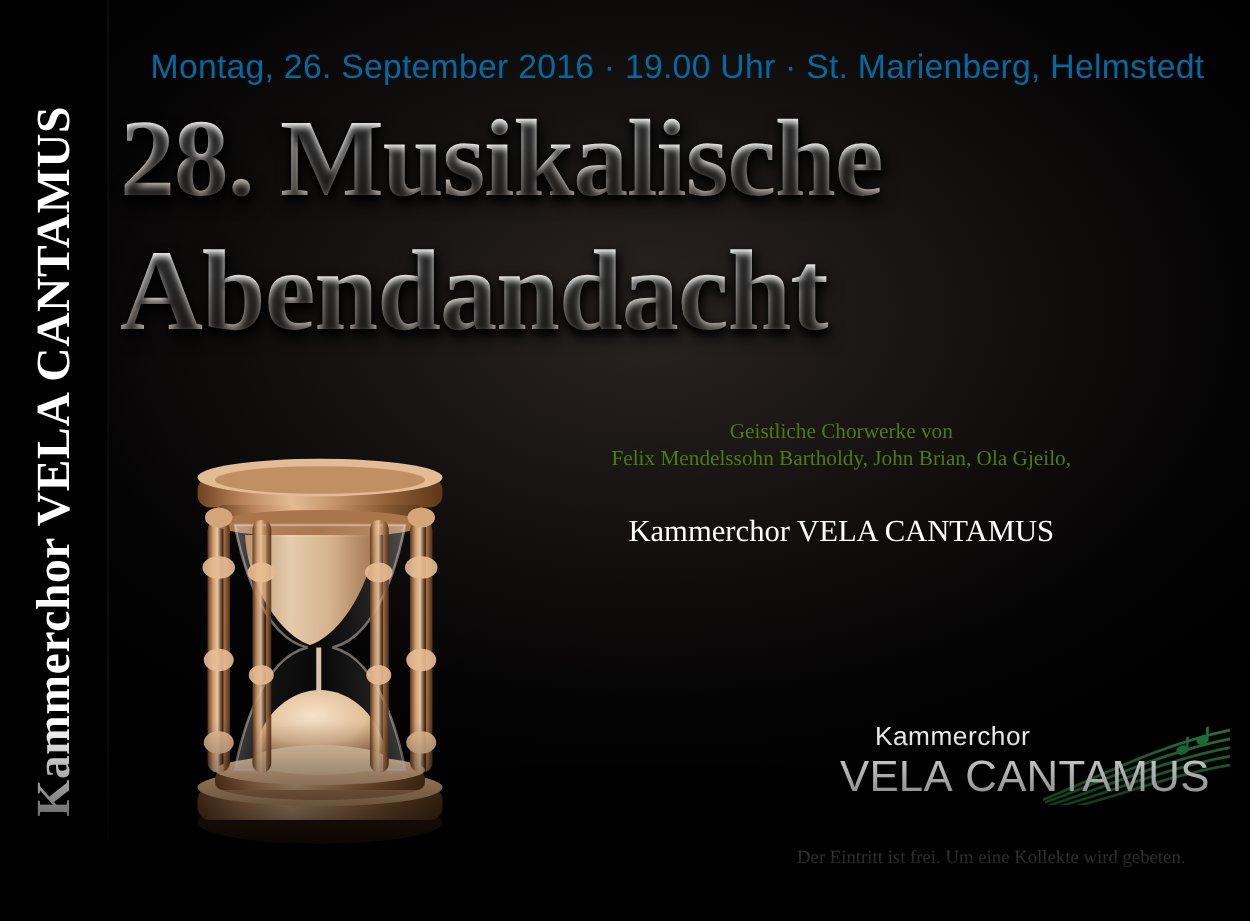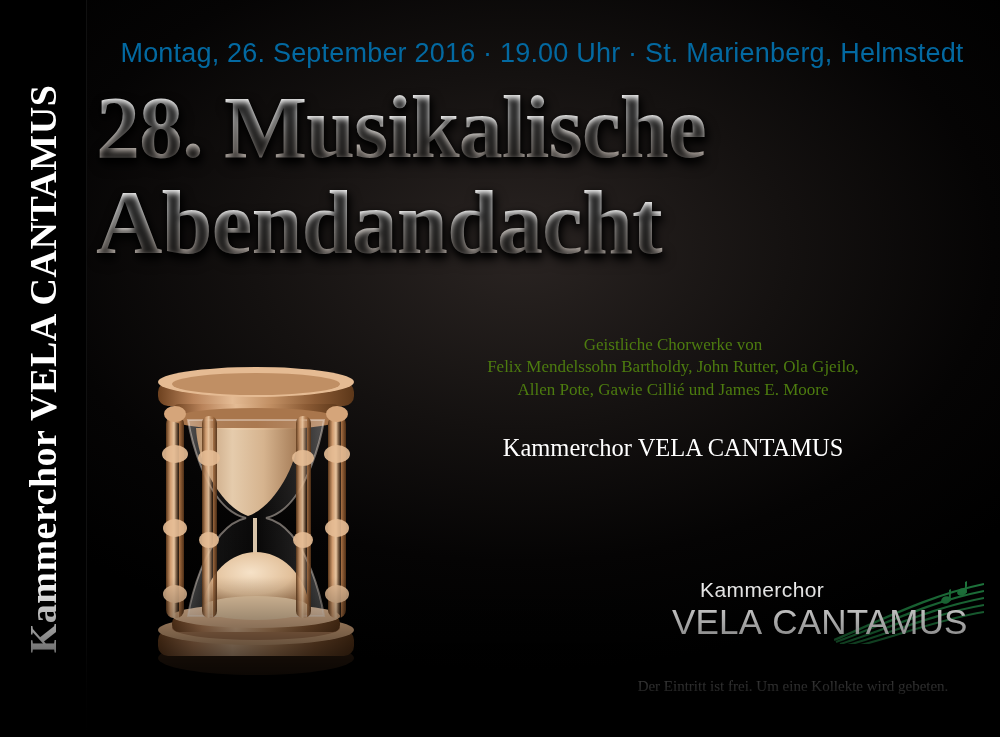--- a/index.html
+++ b/index.html
@@ -88,21 +88,21 @@
     white-space: nowrap;
     background: linear-gradient(to bottom, #ffffff 0%, #ffffff 38%, #d9d4cf 58%, #b6ada6 78%, #efe9e4 100%);
     -webkit-background-clip: text;
     background-clip: text;
     -webkit-text-fill-color: transparent;
     text-shadow: 0 3px 6px rgba(0,0,0,0.85);
     filter: drop-shadow(2px 4px 5px rgba(0,0,0,0.9));
   }
   .title-line-2 {
     font-size: 92px;
-    margin-top: 0;
+    margin-top: 10px;
   }
 
   
   .right-col {
     position: absolute;
     left: 360px;
     top: 334px;
     width: 626px;
     text-align: center;
     color: #ffffff;
@@ -275,22 +275,21 @@
       </g>
 
       <ellipse cx="35" cy="56" rx="11" ry="8" fill="#d5a57a"></ellipse>
       <ellipse cx="197" cy="56" rx="11" ry="8" fill="#d5a57a"></ellipse>
     </svg>
   </div>
 
   <div class="right-col">
     <div class="works-block">
       <div class="wline">Geistliche Chorwerke von</div>
-      <div class="wline">Felix Mendelssohn Bartholdy, John Rutter, Ola Gjeilo,</div>
-      <div class="wline">Allen Pote, Gawie Cillié und James E. Moore</div>
+      <div class="wline">Felix Mendelssohn Bartholdy, John Brian, Ola Gjeilo,</div>
     </div>
     <div class="choir-block">
       <div>Kammerchor VELA CANTAMUS</div>
     </div>
   </div>
 
   <div class="logo-wrap">
     <div class="logo-staff">
       <svg viewBox="0 0 150 64" width="150" height="64" aria-hidden="true">
         <g fill="none" stroke="#1f7a3f" stroke-width="2.2">

